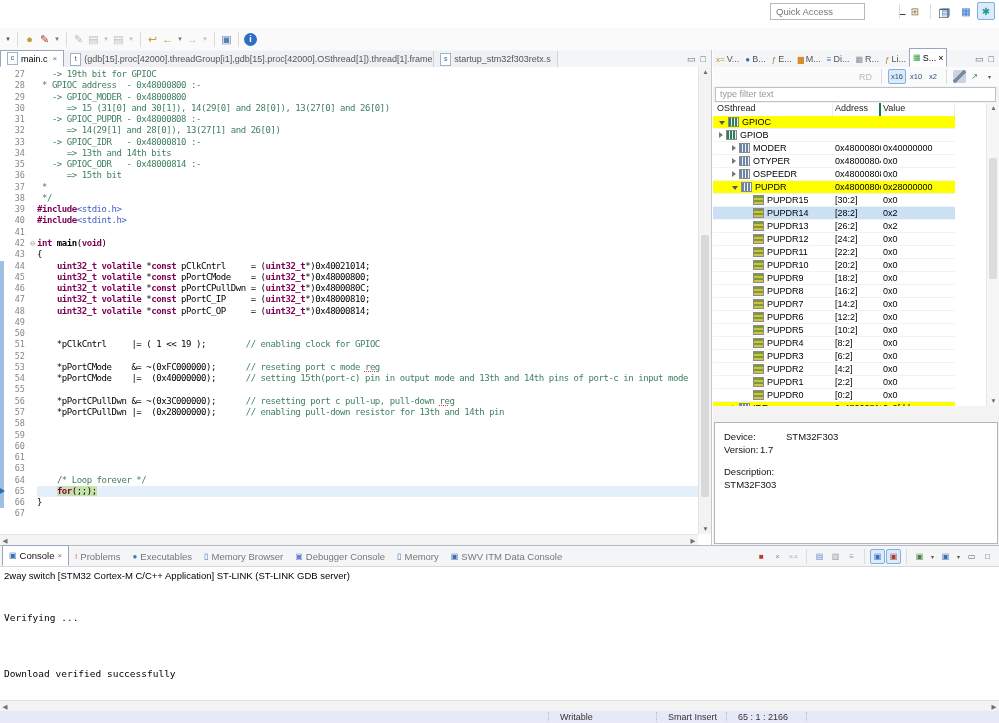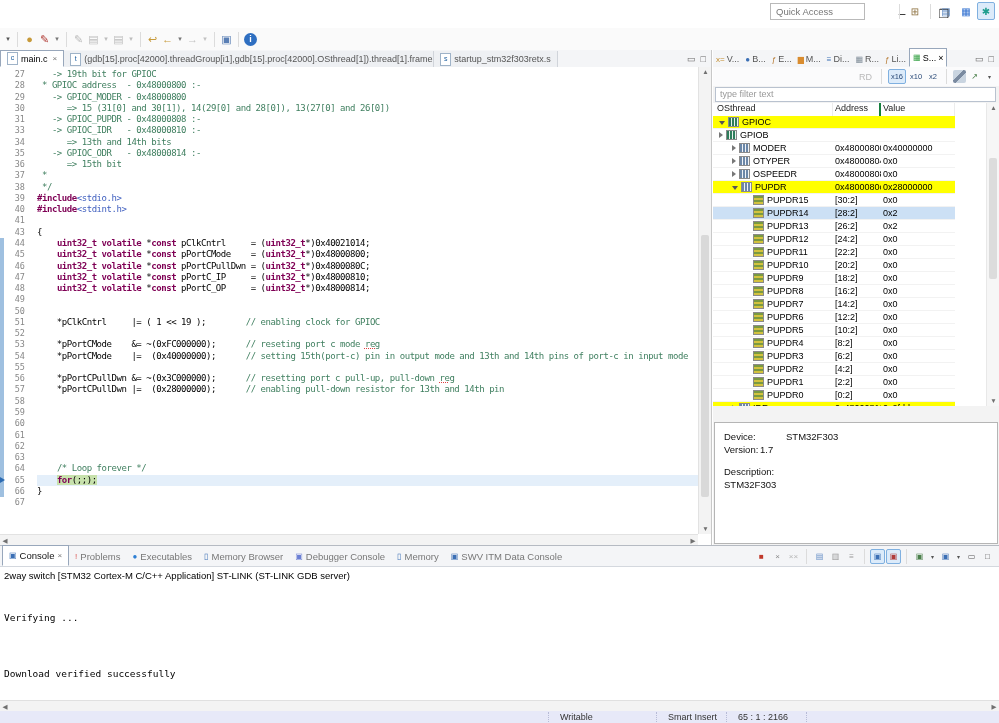--- a/index.html
+++ b/index.html
@@ -181,49 +181,50 @@
         <span>□</span>
       </span>
     </div>
   <div id="editor-body">
     <div id="editor-lines">
         <div class="ln-row"><span class="ldiff"></span><span class="lnum">27</span><span class="lfold"></span><span class="lcode"><span class="sg-c">   -&gt; 19th bit for GPIOC</span></span></div>
         <div class="ln-row"><span class="ldiff"></span><span class="lnum">28</span><span class="lfold"></span><span class="lcode"><span class="sg-c"> * GPIOC address  - 0x48000800 :-</span></span></div>
         <div class="ln-row"><span class="ldiff"></span><span class="lnum">29</span><span class="lfold"></span><span class="lcode"><span class="sg-c">   -&gt; GPIOC_MODER - 0x48000800</span></span></div>
         <div class="ln-row"><span class="ldiff"></span><span class="lnum">30</span><span class="lfold"></span><span class="lcode"><span class="sg-c">      =&gt; 15 (31[0] and 30[1]), 14(29[0] and 28[0]), 13(27[0] and 26[0])</span></span></div>
         <div class="ln-row"><span class="ldiff"></span><span class="lnum">31</span><span class="lfold"></span><span class="lcode"><span class="sg-c">   -&gt; GPIOC_PUPDR - 0x48000808 :-</span></span></div>
+        <div class="ln-row"><span class="ldiff"></span><span class="lnum">32</span><span class="lfold"></span><span class="lcode"><span class="sg-c">      =&gt; 14(29[1] and 28[0]), 13(27[1] and 26[0])</span></span></div>
         <div class="ln-row"><span class="ldiff"></span><span class="lnum">33</span><span class="lfold"></span><span class="lcode"><span class="sg-c">   -&gt; GPIOC_IDR   - 0x48000810 :-</span></span></div>
         <div class="ln-row"><span class="ldiff"></span><span class="lnum">34</span><span class="lfold"></span><span class="lcode"><span class="sg-c">      =&gt; 13th and 14th bits</span></span></div>
         <div class="ln-row"><span class="ldiff"></span><span class="lnum">35</span><span class="lfold"></span><span class="lcode"><span class="sg-c">   -&gt; GPIOC_ODR   - 0x48000814 :-</span></span></div>
         <div class="ln-row"><span class="ldiff"></span><span class="lnum">36</span><span class="lfold"></span><span class="lcode"><span class="sg-c">      =&gt; 15th bit</span></span></div>
         <div class="ln-row"><span class="ldiff"></span><span class="lnum">37</span><span class="lfold"></span><span class="lcode"><span class="sg-c"> *</span></span></div>
         <div class="ln-row"><span class="ldiff"></span><span class="lnum">38</span><span class="lfold"></span><span class="lcode"><span class="sg-c"> */</span></span></div>
         <div class="ln-row"><span class="ldiff"></span><span class="lnum">39</span><span class="lfold"></span><span class="lcode"><span class="sg-d">#include</span><span class="sg-i">&lt;stdio.h&gt;</span></span></div>
         <div class="ln-row"><span class="ldiff"></span><span class="lnum">40</span><span class="lfold"></span><span class="lcode"><span class="sg-d">#include</span><span class="sg-i">&lt;stdint.h&gt;</span></span></div>
         <div class="ln-row"><span class="ldiff"></span><span class="lnum">41</span><span class="lfold"></span><span class="lcode"></span></div>
+        <div class="ln-row"><span class="ldiff"></span><span class="lnum">42</span><span class="lfold">⊖</span><span class="lcode"><span class="sg-k">int</span><span class="sg-b"> main</span><span class="sg-p">(</span><span class="sg-k">void</span><span class="sg-p">)</span></span></div>
         <div class="ln-row"><span class="ldiff"></span><span class="lnum">43</span><span class="lfold"></span><span class="lcode"><span class="sg-p">{</span></span></div>
         <div class="ln-row"><span class="ldiff chg"></span><span class="lnum">44</span><span class="lfold"></span><span class="lcode"><span class="sg-p">    </span><span class="sg-k">uint32_t</span><span class="sg-p"> </span><span class="sg-k">volatile</span><span class="sg-p"> *</span><span class="sg-k">const</span><span class="sg-p"> pClkCntrl     = (</span><span class="sg-k">uint32_t</span><span class="sg-p">*)0x40021014;</span></span></div>
         <div class="ln-row"><span class="ldiff chg"></span><span class="lnum">45</span><span class="lfold"></span><span class="lcode"><span class="sg-p">    </span><span class="sg-k">uint32_t</span><span class="sg-p"> </span><span class="sg-k">volatile</span><span class="sg-p"> *</span><span class="sg-k">const</span><span class="sg-p"> pPortCMode    = (</span><span class="sg-k">uint32_t</span><span class="sg-p">*)0x48000800;</span></span></div>
         <div class="ln-row"><span class="ldiff chg"></span><span class="lnum">46</span><span class="lfold"></span><span class="lcode"><span class="sg-p">    </span><span class="sg-k">uint32_t</span><span class="sg-p"> </span><span class="sg-k">volatile</span><span class="sg-p"> *</span><span class="sg-k">const</span><span class="sg-p"> pPortCPullDwn = (</span><span class="sg-k">uint32_t</span><span class="sg-p">*)0x4800080C;</span></span></div>
         <div class="ln-row"><span class="ldiff chg"></span><span class="lnum">47</span><span class="lfold"></span><span class="lcode"><span class="sg-p">    </span><span class="sg-k">uint32_t</span><span class="sg-p"> </span><span class="sg-k">volatile</span><span class="sg-p"> *</span><span class="sg-k">const</span><span class="sg-p"> pPortC_IP     = (</span><span class="sg-k">uint32_t</span><span class="sg-p">*)0x48000810;</span></span></div>
         <div class="ln-row"><span class="ldiff chg"></span><span class="lnum">48</span><span class="lfold"></span><span class="lcode"><span class="sg-p">    </span><span class="sg-k">uint32_t</span><span class="sg-p"> </span><span class="sg-k">volatile</span><span class="sg-p"> *</span><span class="sg-k">const</span><span class="sg-p"> pPortC_OP     = (</span><span class="sg-k">uint32_t</span><span class="sg-p">*)0x48000814;</span></span></div>
         <div class="ln-row"><span class="ldiff chg"></span><span class="lnum">49</span><span class="lfold"></span><span class="lcode"></span></div>
         <div class="ln-row"><span class="ldiff chg"></span><span class="lnum">50</span><span class="lfold"></span><span class="lcode"></span></div>
         <div class="ln-row"><span class="ldiff chg"></span><span class="lnum">51</span><span class="lfold"></span><span class="lcode"><span class="sg-p">    *pClkCntrl     |= ( 1 &lt;&lt; 19 );        </span><span class="sg-c">// enabling clock for GPIOC</span></span></div>
         <div class="ln-row"><span class="ldiff chg"></span><span class="lnum">52</span><span class="lfold"></span><span class="lcode"></span></div>
         <div class="ln-row"><span class="ldiff chg"></span><span class="lnum">53</span><span class="lfold"></span><span class="lcode"><span class="sg-p">    *pPortCMode    &amp;= ~(0xFC000000);      </span><span class="sg-c">// reseting port c mode </span><span class="sg-cu">reg</span></span></div>
         <div class="ln-row"><span class="ldiff chg"></span><span class="lnum">54</span><span class="lfold"></span><span class="lcode"><span class="sg-p">    *pPortCMode    |=  (0x40000000);      </span><span class="sg-c">// setting 15th(port-c) pin in output mode and 13th and 14th pins of port-c in input mode</span></span></div>
         <div class="ln-row"><span class="ldiff chg"></span><span class="lnum">55</span><span class="lfold"></span><span class="lcode"></span></div>
         <div class="ln-row"><span class="ldiff chg"></span><span class="lnum">56</span><span class="lfold"></span><span class="lcode"><span class="sg-p">    *pPortCPullDwn &amp;= ~(0x3C000000);      </span><span class="sg-c">// resetting port c pull-up, pull-down </span><span class="sg-cu">reg</span></span></div>
         <div class="ln-row"><span class="ldiff chg"></span><span class="lnum">57</span><span class="lfold"></span><span class="lcode"><span class="sg-p">    *pPortCPullDwn |=  (0x28000000);      </span><span class="sg-c">// enabling pull-down resistor for 13th and 14th pin</span></span></div>
         <div class="ln-row"><span class="ldiff chg"></span><span class="lnum">58</span><span class="lfold"></span><span class="lcode"></span></div>
         <div class="ln-row"><span class="ldiff chg"></span><span class="lnum">59</span><span class="lfold"></span><span class="lcode"></span></div>
         <div class="ln-row"><span class="ldiff chg"></span><span class="lnum">60</span><span class="lfold"></span><span class="lcode"></span></div>
         <div class="ln-row"><span class="ldiff chg"></span><span class="lnum">61</span><span class="lfold"></span><span class="lcode"></span></div>
-        <div class="ln-row"><span class="ldiff chg"></span><span class="lnum">62</span><span class="lfold"></span><span class="lcode"></span></div>
         <div class="ln-row"><span class="ldiff chg"></span><span class="lnum">63</span><span class="lfold"></span><span class="lcode"></span></div>
         <div class="ln-row"><span class="ldiff chg"></span><span class="lnum">64</span><span class="lfold"></span><span class="lcode"><span class="sg-p">    </span><span class="sg-c">/* Loop forever */</span></span></div>
         <div class="ln-row cur"><span class="ldiff chg"><span class="ip"></span></span><span class="lnum">65</span><span class="lfold"></span><span class="lcode"><span class="sg-p">    </span><span class="sg-k sg-h">for</span><span class="sg-p sg-h">(;;);</span></span></div>
         <div class="ln-row"><span class="ldiff chg"></span><span class="lnum">66</span><span class="lfold"></span><span class="lcode"><span class="sg-p">}</span></span></div>
         <div class="ln-row"><span class="ldiff"></span><span class="lnum">67</span><span class="lfold"></span><span class="lcode"></span></div>
       </div>
     <div id="editor-vscroll">
       <span class="sarrow v" style="top:0">▲</span>
       <div id="editor-vthumb"></div>
       <span class="sarrow v" style="bottom:0">▼</span>

